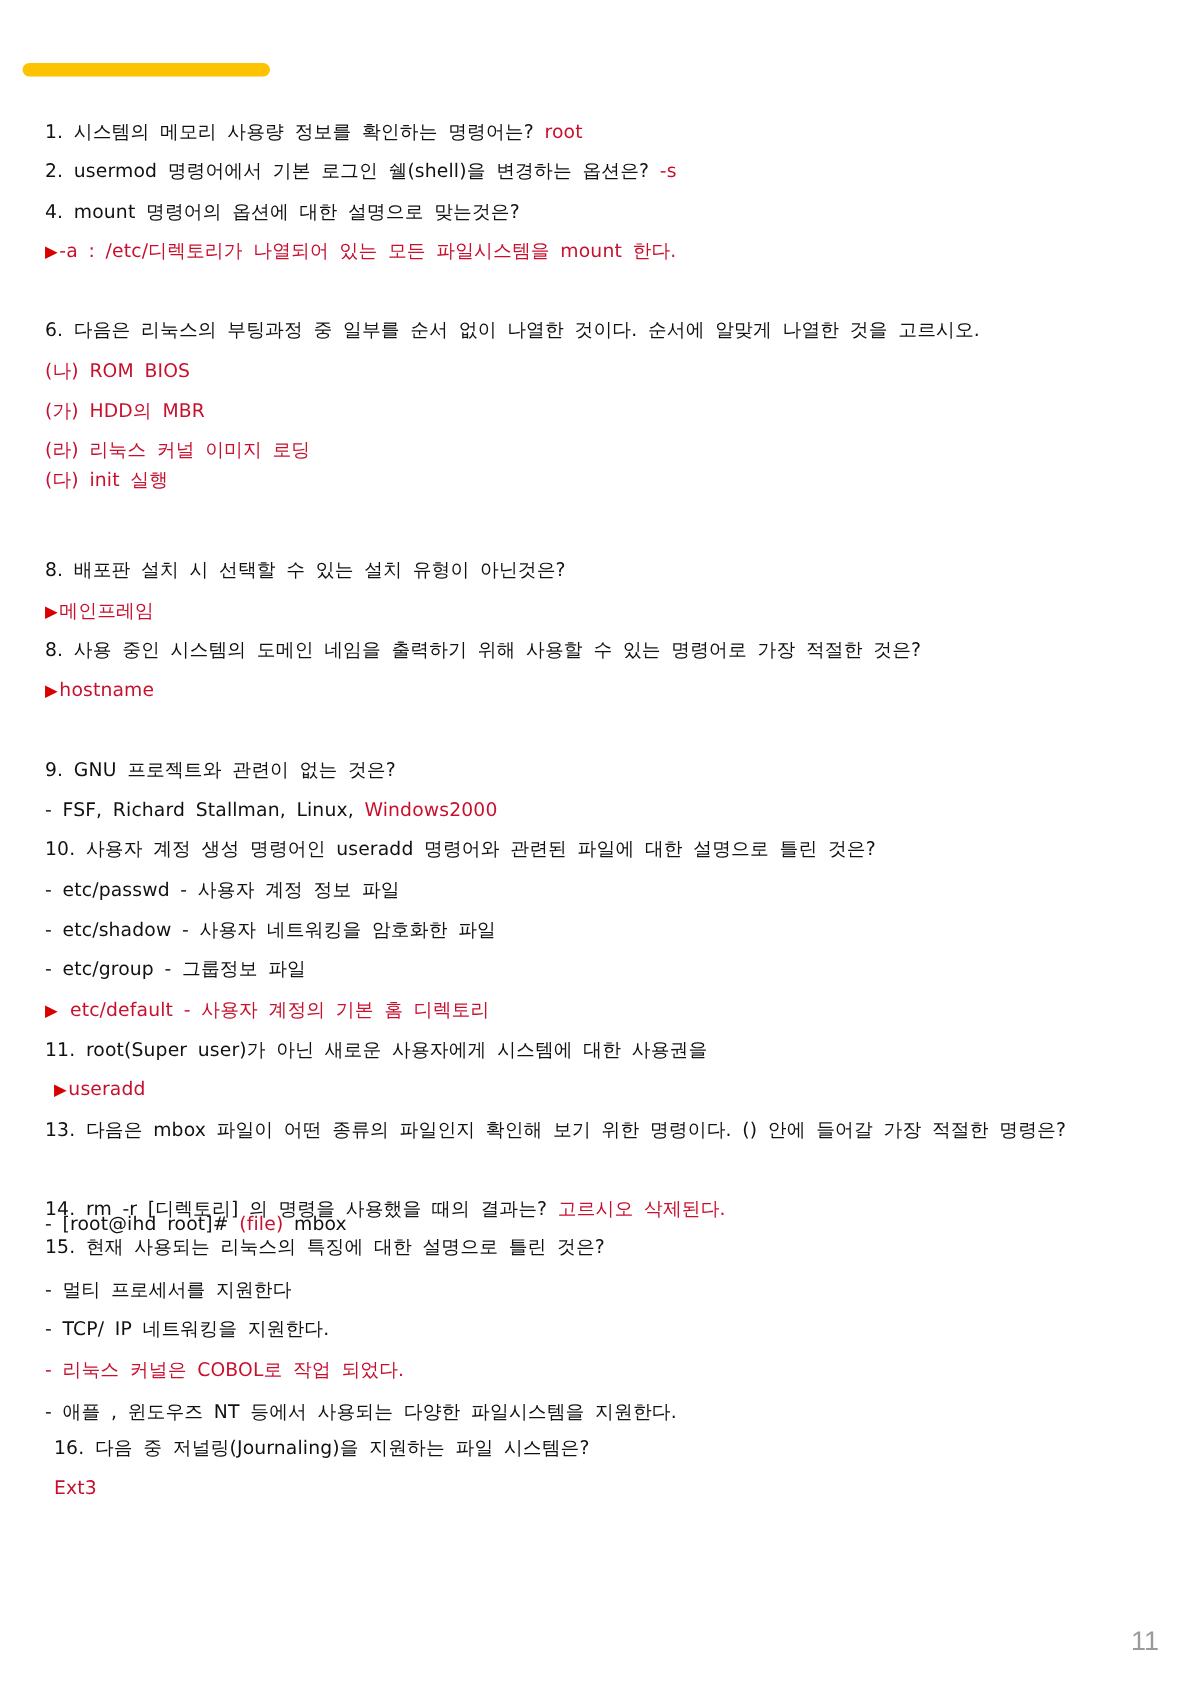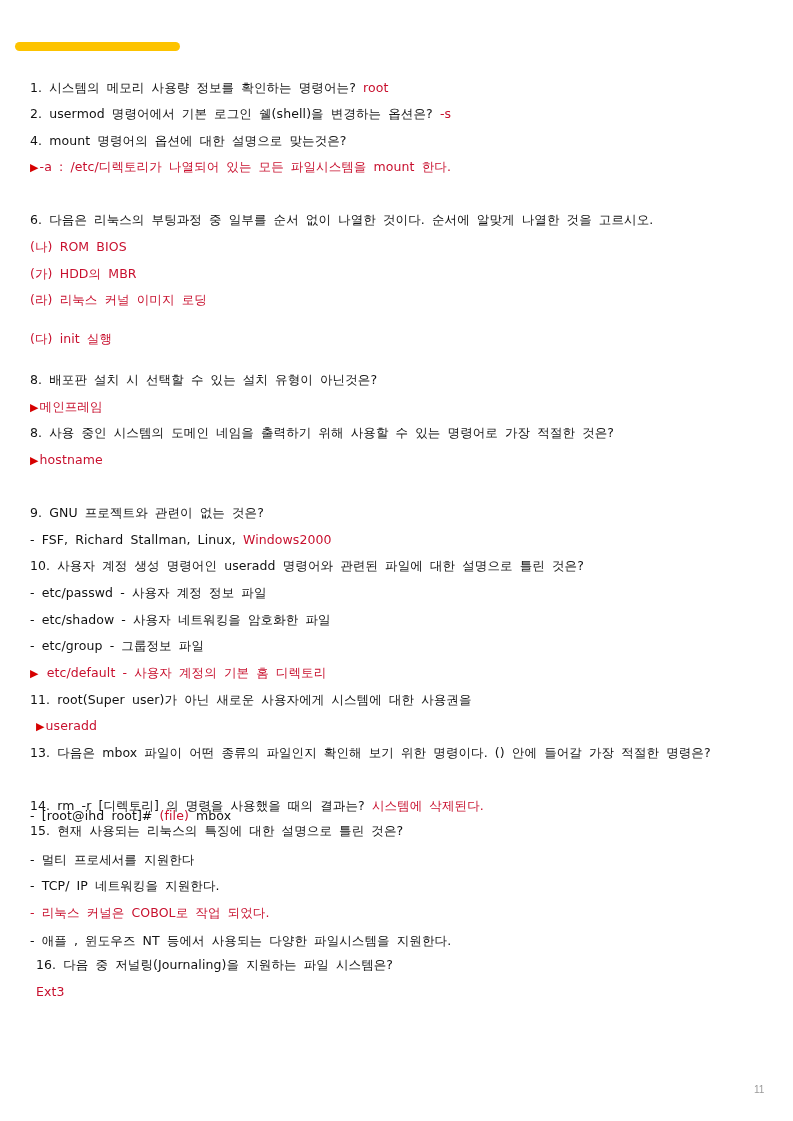--- a/index.html
+++ b/index.html
@@ -12,41 +12,41 @@
     position: absolute; left: 15px; top: 42px; width: 165px; height: 9px;
     background: #fdc300; border-radius: 5px;
   }
   .line {
     position: absolute; left: 30px; font-size: 12.5px; line-height: 16px;
     white-space: nowrap; word-spacing: 3px; letter-spacing: 0.1px;
   }
   .red { color: #c8102e; }
   .tri { color: #d60000; font-size: 11px; margin-right: 1px; }
   .page-number {
-    position: absolute; left: 754px; top: 1084px; font-size: 10px;
+    position: absolute; left: 754px; top: 1084px; font-size: 18px;
     color: #9a9a9a; font-family: Liberation Sans, sans-serif;
   }
 </style>
 </head>
 <body>
 
 <div class="accent-bar"></div>
 
 <div class="line" style="top:80px"><span>1. 시스템의 메모리 사용량 정보를 확인하는 명령어는? </span><span class="red">root</span></div>
 
 <div class="line" style="top:106px"><span>2. usermod 명령어에서 기본 로그인 쉘(shell)을 변경하는 옵션은? </span><span class="red">-s</span></div>
 
 <div class="line" style="top:133px"><span>4. mount 명령어의 옵션에 대한 설명으로 맞는것은?</span></div>
 <div class="line red" style="top:159px"><span class="tri">▶</span><span>-a : /etc/디렉토리가 나열되어 있는 모든 파일시스템을 mount 한다.</span></div>
 
 <div class="line" style="top:212px"><span>6. 다음은 리눅스의 부팅과정 중 일부를 순서 없이 나열한 것이다. 순서에 알맞게 나열한 것을 고르시오.</span></div>
 <div class="line red" style="top:239px">(나) ROM BIOS</div>
 <div class="line red" style="top:266px">(가) HDD의 MBR</div>
 <div class="line red" style="top:292px">(라) 리눅스 커널 이미지 로딩</div>
-<div class="line red" style="top:331px">(다) init 실행</div>
+<div class="line red" style="top:312px">(다) init 실행</div>
 
 <div class="line" style="top:372px"><span>8. 배포판 설치 시 선택할 수 있는 설치 유형이 아닌것은?</span></div>
 <div class="line red" style="top:399px"><span class="tri">▶</span><span>메인프레임</span></div>
 
 <div class="line" style="top:425px"><span>8. 사용 중인 시스템의 도메인 네임을 출력하기 위해 사용할 수 있는 명령어로 가장 적절한 것은?</span></div>
 <div class="line red" style="top:452px"><span class="tri">▶</span><span>hostname</span></div>
 
 <div class="line" style="top:505px"><span>9. GNU 프로젝트와 관련이 없는 것은?</span></div>
 <div class="line" style="top:532px"><span>- FSF, Richard Stallman, Linux, </span><span class="red">Windows2000</span></div>
 
@@ -55,21 +55,21 @@
 <div class="line" style="top:612px">- etc/shadow - 사용자 네트워킹을 암호화한 파일</div>
 <div class="line" style="top:638px">- etc/group - 그룹정보 파일</div>
 <div class="line red" style="top:665px"><span class="tri">▶</span><span> etc/default - 사용자 계정의 기본 홈 디렉토리</span></div>
 
 <div class="line" style="top:692px"><span>11. root(Super user)가 아닌 새로운 사용자에게 시스템에 대한 사용권을</span></div>
 <div class="line red" style="top:718px; left:36px"><span class="tri">▶</span><span>useradd</span></div>
 
 <div class="line" style="top:745px"><span>13. 다음은 mbox 파일이 어떤 종류의 파일인지 확인해 보기 위한 명령이다. () 안에 들어갈 가장 적절한 명령은?</span></div>
 <div class="line" style="top:808px"><span>- [root@ihd root]# </span><span class="red">(file)</span><span> mbox</span></div>
 
-<div class="line" style="top:798px"><span>14. rm -r [디렉토리] 의 명령을 사용했을 때의 결과는? </span><span class="red">시스템에 삭제된다.</span></div>
+<div class="line" style="top:798px"><span>14. rm -r [디렉토리] 의 명령을 사용했을 때의 결과는? </span><span class="red">고르시오 삭제된다.</span></div>
 
 <div class="line" style="top:823px"><span>15. 현재 사용되는 리눅스의 특징에 대한 설명으로 틀린 것은?</span></div>
 <div class="line" style="top:852px">- 멀티 프로세서를 지원한다</div>
 <div class="line" style="top:878px">- TCP/ IP 네트워킹을 지원한다.</div>
 <div class="line red" style="top:905px">- 리눅스 커널은 COBOL로 작업 되었다.</div>
 <div class="line" style="top:933px">- 애플 , 윈도우즈 NT 등에서 사용되는 다양한 파일시스템을 지원한다.</div>
 
 <div class="line" style="top:957px; left:36px"><span>16. 다음 중 저널링(Journaling)을 지원하는 파일 시스템은?</span></div>
 <div class="line red" style="top:984px; left:36px">Ext3</div>
 

